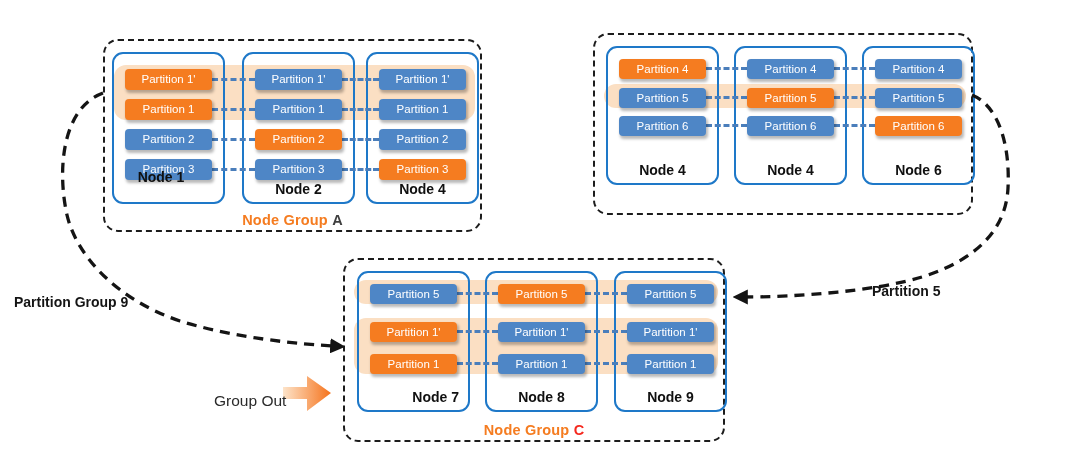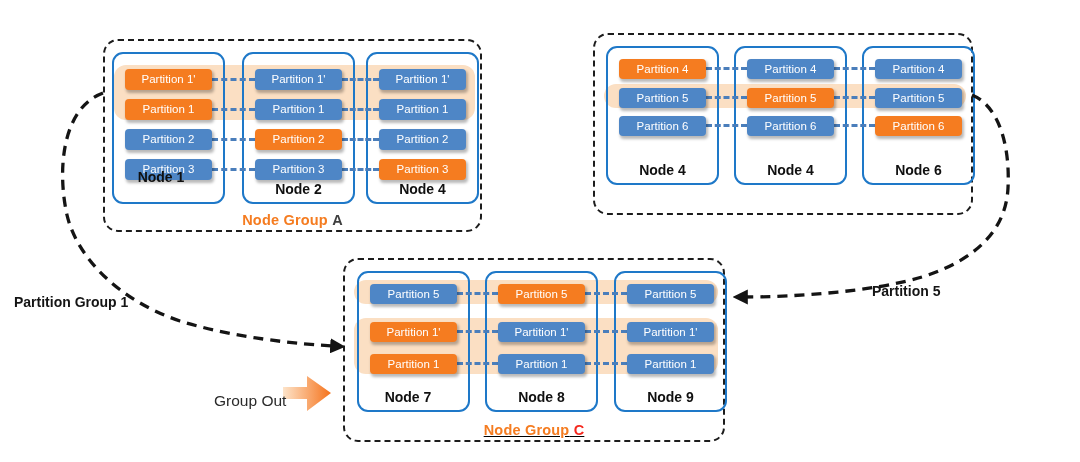--- a/index.html
+++ b/index.html
@@ -48,21 +48,21 @@
       <linearGradient id="scalegrad" x1="0" y1="0" x2="1" y2="0">
         <stop offset="0" stop-color="#fde4ca"></stop>
         <stop offset="1" stop-color="#f5731c"></stop>
       </linearGradient>
     </defs>
     <path d="M 103 93 C 62 108, 57 170, 67 215 C 77 258, 120 301, 180 321 C 235 338, 298 344, 334 346" fill="none" stroke="#141414" stroke-width="3.3" stroke-dasharray="10 7" marker-end="url(#ah)"></path>
     <path d="M 972 95 C 1001 107, 1010 150, 1008 188 C 1006 230, 976 260, 922 277 C 872 292, 792 297, 744 297" fill="none" stroke="#141414" stroke-width="3.3" stroke-dasharray="10 7" marker-end="url(#ah)"></path>
     <polygon points="283,387 307,387 307,376 331,393 307,411 307,399 283,399" fill="url(#scalegrad)"></polygon>
   </svg>
 
-  <div class="ann" style="left:14px;top:294px">Partition Group 1</div>
+  <div class="ann" style="left:14px;top:294px">Partition Group 9</div>
 
   <div class="ann" style="left:872px;top:283px">Partition 5</div>
 
   <div class="ann normal" style="left:214px;top:392px">Group Out</div>
 
 <div class="group" style="left: 103px; top: 39px; width: 379px; height: 193px;">
       <div class="band" style="left: 9px; width: 361px; top: 24px; height: 55px; background: rgb(251, 223, 195);"></div>
       <div class="nodebox" style="left: 7px; top: 11px; width: 113px; height: 152px; border-color: rgb(30, 120, 200);"></div>
       <div class="nodelabel" style="left: 7px; top: 128px; width: 98px;">Node 1</div>
       <div class="nodebox" style="left: 137px; top: 11px; width: 113px; height: 152px; border-color: rgb(30, 120, 200);"></div>
@@ -112,35 +112,35 @@
       <div class="part" style="left: 152px; top: 53px; width: 87px; height: 20px; line-height: 20px; background: rgb(245, 124, 32);">Partition 5</div>
       <div class="part" style="left: 152px; top: 81px; width: 87px; height: 20px; line-height: 20px; background: rgb(78, 134, 198);">Partition 6</div>
       <div class="part" style="left: 280px; top: 24px; width: 87px; height: 20px; line-height: 20px; background: rgb(78, 134, 198);">Partition 4</div>
       <div class="part" style="left: 280px; top: 53px; width: 87px; height: 20px; line-height: 20px; background: rgb(78, 134, 198);">Partition 5</div>
       <div class="part" style="left: 280px; top: 81px; width: 87px; height: 20px; line-height: 20px; background: rgb(245, 124, 32);">Partition 6</div>
     </div>
     <div class="group" style="left: 343px; top: 258px; width: 382px; height: 184px;">
       <div class="band" style="left: 9px; width: 364px; top: 20px; height: 24px; background: rgb(251, 223, 195);"></div>
       <div class="band" style="left: 9px; width: 364px; top: 58px; height: 56px; background: rgb(251, 223, 195);"></div>
       <div class="nodebox" style="left: 12px; top: 11px; width: 113px; height: 141px; border-color: rgb(30, 120, 200);"></div>
-      <div class="nodelabel" style="left: 12px; top: 129px; width: 102px;">Node 7</div>
+      <div class="nodelabel" style="left: 12px; top: 129px; width: 102px; text-align: right;">Node 7</div>
       <div class="nodebox" style="left: 140px; top: 11px; width: 113px; height: 141px; border-color: rgb(30, 120, 200);"></div>
       <div class="nodelabel" style="left: 140px; top: 129px; width: 113px;">Node 8</div>
       <div class="nodebox" style="left: 269px; top: 11px; width: 113px; height: 141px; border-color: rgb(30, 120, 200);"></div>
       <div class="nodelabel" style="left: 269px; top: 129px; width: 113px;">Node 9</div>
       <div class="conn" style="left: 112px; width: 41px; top: 32px; border-top-color: rgb(74, 126, 187);"></div>
       <div class="conn" style="left: 240px; width: 42px; top: 32px; border-top-color: rgb(74, 126, 187);"></div>
       <div class="conn" style="left: 112px; width: 41px; top: 70px; border-top-color: rgb(74, 126, 187);"></div>
       <div class="conn" style="left: 240px; width: 42px; top: 70px; border-top-color: rgb(74, 126, 187);"></div>
       <div class="conn" style="left: 112px; width: 41px; top: 102px; border-top-color: rgb(74, 126, 187);"></div>
       <div class="conn" style="left: 240px; width: 42px; top: 102px; border-top-color: rgb(74, 126, 187);"></div>
       <div class="part" style="left: 25px; top: 24px; width: 87px; height: 20px; line-height: 20px; background: rgb(78, 134, 198);">Partition 5</div>
       <div class="part" style="left: 25px; top: 62px; width: 87px; height: 20px; line-height: 20px; background: rgb(245, 124, 32);">Partition 1'</div>
       <div class="part" style="left: 25px; top: 94px; width: 87px; height: 20px; line-height: 20px; background: rgb(245, 124, 32);">Partition 1</div>
       <div class="part" style="left: 153px; top: 24px; width: 87px; height: 20px; line-height: 20px; background: rgb(245, 124, 32);">Partition 5</div>
       <div class="part" style="left: 153px; top: 62px; width: 87px; height: 20px; line-height: 20px; background: rgb(78, 134, 198);">Partition 1'</div>
       <div class="part" style="left: 153px; top: 94px; width: 87px; height: 20px; line-height: 20px; background: rgb(78, 134, 198);">Partition 1</div>
       <div class="part" style="left: 282px; top: 24px; width: 87px; height: 20px; line-height: 20px; background: rgb(78, 134, 198);">Partition 5</div>
       <div class="part" style="left: 282px; top: 62px; width: 87px; height: 20px; line-height: 20px; background: rgb(78, 134, 198);">Partition 1'</div>
       <div class="part" style="left: 282px; top: 94px; width: 87px; height: 20px; line-height: 20px; background: rgb(78, 134, 198);">Partition 1</div>
-      <div class="grouplabel" style="top: 162px; text-decoration: underline;"><span style="color: rgb(245, 124, 32);">Node Group</span><span style="color: rgb(245, 40, 30);">&nbsp;C</span></div>
+      <div class="grouplabel" style="top: 162px;"><span style="color: rgb(245, 124, 32);">Node Group</span><span style="color: rgb(245, 40, 30);">&nbsp;C</span></div>
     </div>
   </div>
 
 </body></html>

